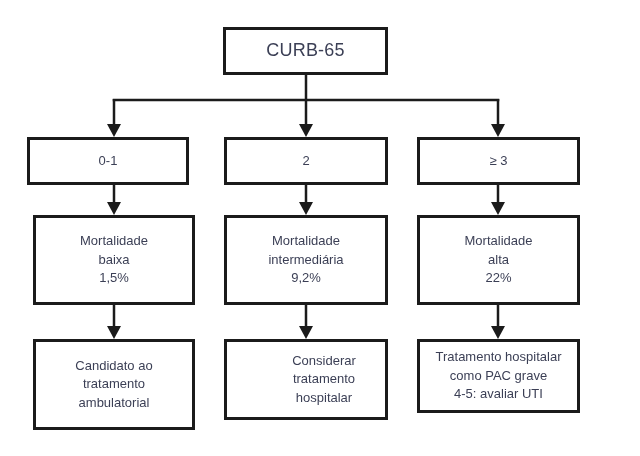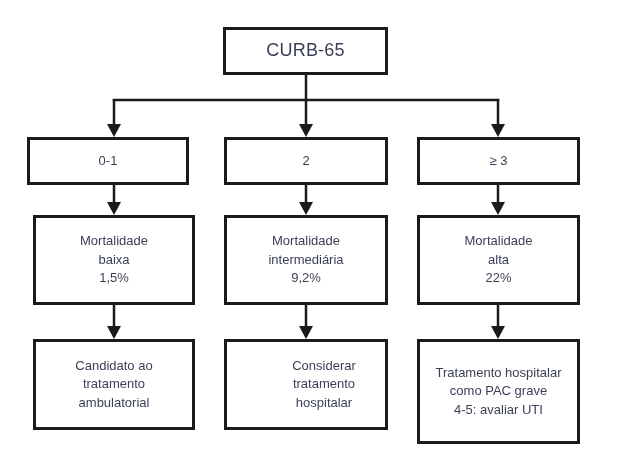--- a/index.html
+++ b/index.html
@@ -54,22 +54,22 @@
 
   .score-1    { left: 27px;  top: 137px; width: 162px; height: 48px; }
   .score-2    { left: 224px; top: 137px; width: 164px; height: 48px; }
   .score-3    { left: 417px; top: 137px; width: 163px; height: 48px; }
 
   .mort-1     { left: 33px;  top: 215px; width: 162px; height: 90px; }
   .mort-2     { left: 224px; top: 215px; width: 164px; height: 90px; }
   .mort-3     { left: 417px; top: 215px; width: 163px; height: 90px; }
 
   .act-1      { left: 33px;  top: 339px; width: 162px; height: 91px; }
-  .act-2      { left: 224px; top: 339px; width: 164px; height: 91px; padding-left: 36px; }
-  .act-3      { left: 417px; top: 339px; width: 163px; height: 105px; }
+  .act-2      { left: 224px; top: 339px; width: 164px; height: 81px; padding-left: 36px; }
+  .act-3      { left: 417px; top: 339px; width: 163px; height: 74px; }
 </style>
 </head>
 <body>
 
 <div class="stage">
 
   <svg class="connectors" viewBox="0 0 640 456" xmlns="http://www.w3.org/2000/svg">
 
     <line x1="306" y1="75" x2="306" y2="101"></line>
 

